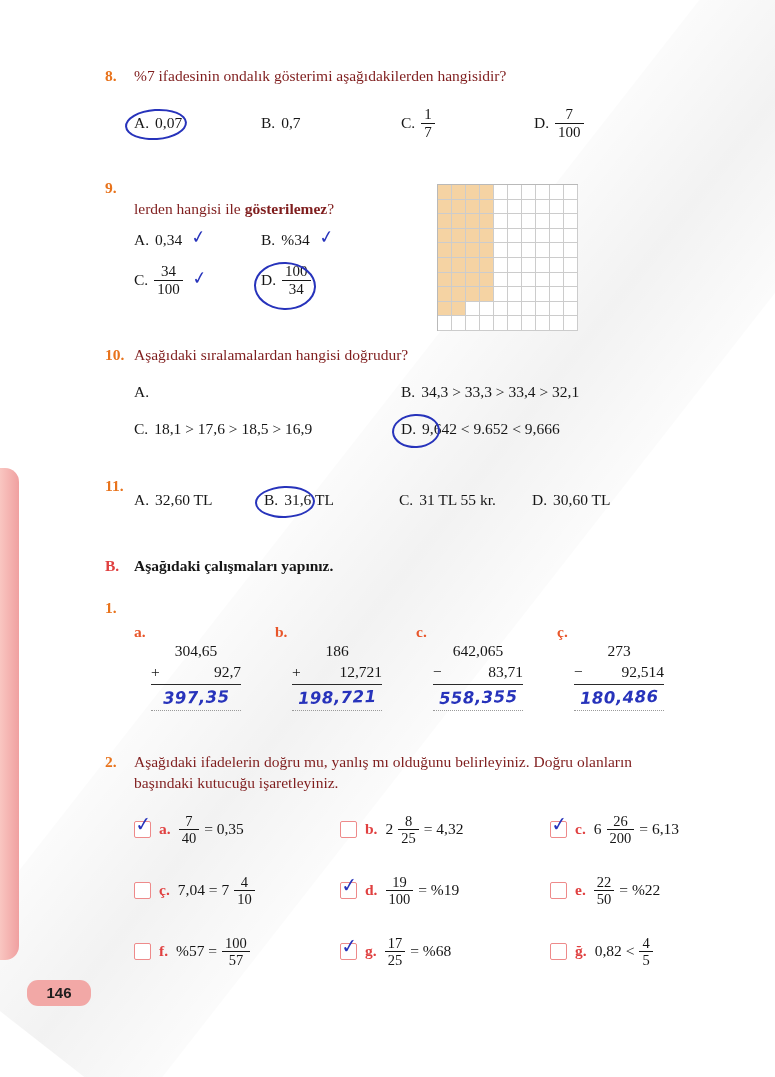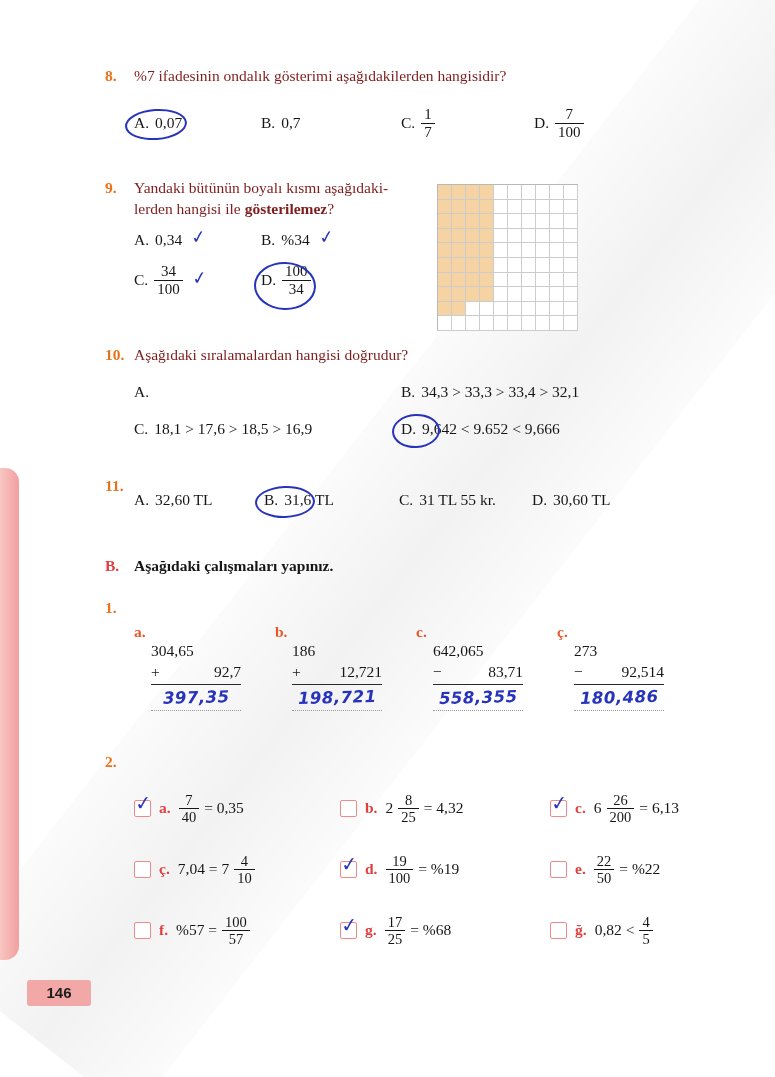--- a/index.html
+++ b/index.html
@@ -15,21 +15,21 @@
     transform:rotate(-52deg);pointer-events:none;
   }
   
   .sidebar{
     position:absolute;left:0;top:468px;width:19px;height:492px;
     background:linear-gradient(to right,#f9c6c1,#f0a0a0);
     border-radius:0 14px 14px 0;
   }
   .page-badge{
     position:absolute;left:27px;top:980px;width:64px;height:26px;
-    background:#f2a8a6;border-radius:3px;
+    background:#f2a8a6;border-radius:11px;
     display:flex;align-items:center;justify-content:center;
     font-family:"Liberation Sans", sans-serif;font-weight:bold;font-size:15px;color:#1e1e1e;
   }
   
   .question{position:absolute;left:105px;width:632px;}
   .qnum{position:absolute;left:0;top:0;font-weight:bold;color:#e8731c;}
   .qnum.red{color:#e04040;}
   .qbody{margin-left:29px;}
   .qtext{color:#7f1d1d;}
   .bold{font-weight:bold;}
@@ -65,21 +65,21 @@
     display:grid;grid-template-columns:repeat(10,1fr);grid-template-rows:repeat(10,1fr);
     border-top:1px solid #b9b9b9;border-left:1px solid #b9b9b9;background:#fff;
   }
   .gcell{border-right:1px solid #cccccc;border-bottom:1px solid #cccccc;}
   .gcell.shaded{background:#f5d3a3;}
   
   .probrow{display:flex;margin-top:24px;}
   .prob{position:relative;width:141px;}
   .plabel{position:absolute;left:0;top:0;font-weight:bold;color:#e8562a;}
   .calc{margin-top:19px;margin-left:17px;width:90px;}
-  .calc .r1{text-align:left;}
+  .calc .r1{text-align:center;}
   .calc .r2{display:flex;justify-content:space-between;border-bottom:1.4px solid #2a2a2a;padding-bottom:1px;}
   .calc .op{padding-right:4px;}
   .calc .ans{margin-top:2px;border-bottom:1px dotted #9a9a9a;text-align:center;min-height:23px;}
   .calc .ans .hand{font-size:16.5px;font-style:italic;letter-spacing:0.5px;display:inline-block;transform:rotate(-1.5deg);}
   
   .itemsgrid{
     margin-top:15px;display:grid;grid-template-columns:206px 210px 1fr;
     row-gap:19px;align-items:center;
   }
   .item{display:flex;align-items:center;gap:8px;min-height:42px;}
@@ -131,21 +131,21 @@
         </span>
       </div>
     </div>
   </div>
 </section>
 
 <section class="question q9">
   <span class="qnum">9.</span>
   <div class="qbody">
     <div class="qtext">
-      <span>Yandaki bütünün boyalı kısmı aşağıdaki-</span><br>
+      <br>
       <span>lerden hangisi ile </span><b>gösterilemez</b><span>?</span>
     </div>
     <div class="optrow optrow-q9a">
       <div class="opt w127">
         <span>A.</span>
         <span>0,34</span>
         <span class="vcheck hand">✓</span>
       </div>
       <div class="opt">
         <span>B.</span>
@@ -382,21 +382,22 @@
         </div>
       </div>
     </div>
   </div>
 </section>
 
 <section class="question ex2">
   <span class="qnum">2.</span>
   <div class="qbody">
     <div class="qtext">
-      <br>
+      <span>Aşağıdaki ifadelerin doğru mu, yanlış mı olduğunu belirleyiniz. Doğru olanların</span><br>
+      <span>başındaki kutucuğu işaretleyiniz.</span>
     </div>
     <div class="itemsgrid">
 
       <div class="item">
         <span class="checkbox">
             <span class="check hand">✓</span>
           </span>
         <span class="ilabel">a.</span>
         <span class="expr">
 

